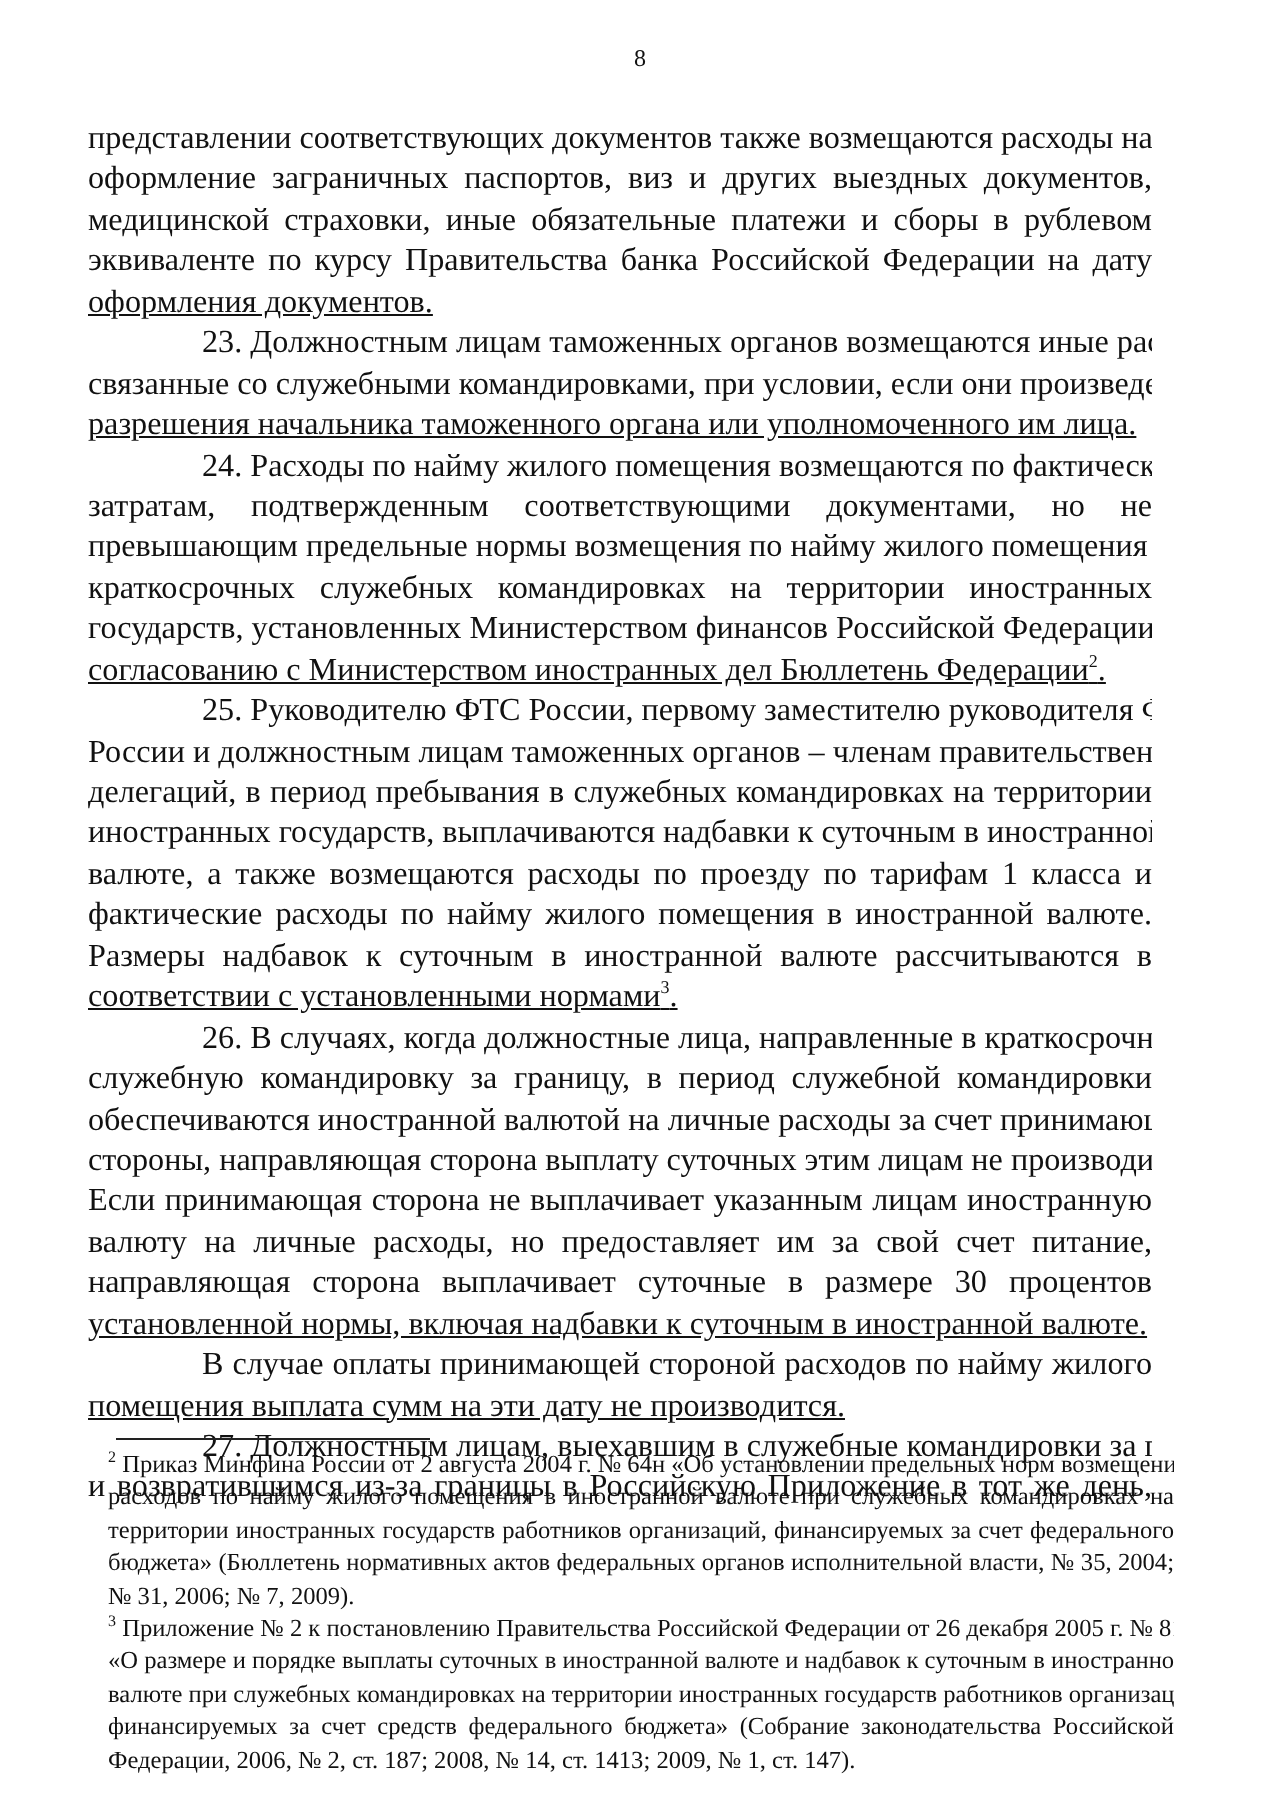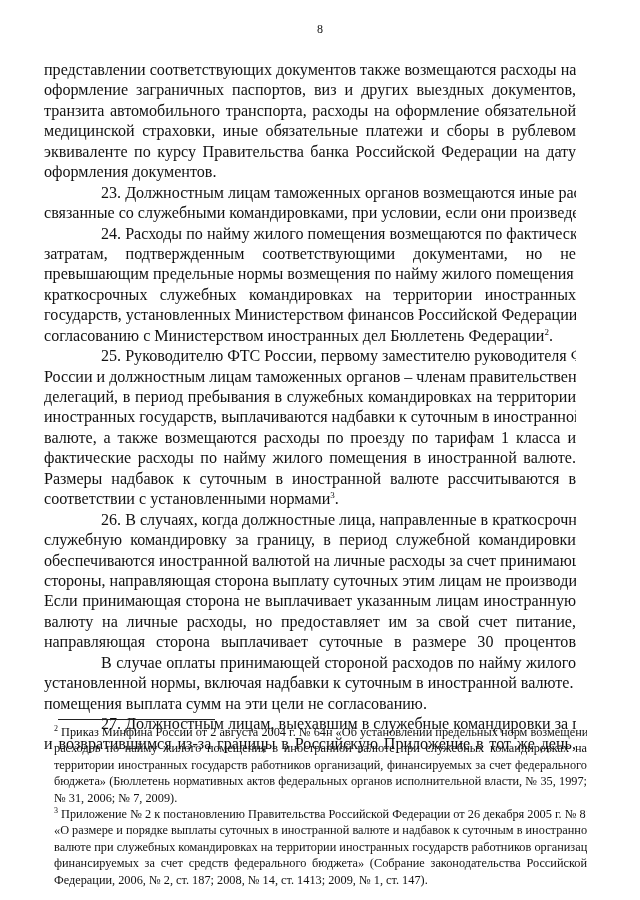--- a/index.html
+++ b/index.html
@@ -3,44 +3,44 @@
   <meta charset="utf-8">
   <style>
     html, body { margin: 0; padding: 0; background: #ffffff; }
     body { width: 640px; height: 900px; position: relative; overflow: hidden;
            font-family: "Liberation Serif", "DejaVu Serif", serif; color: #111; }
     .page-number { position: absolute; top: 22px; left: 0; width: 640px; text-align: center;
                    font-size: 12px; }
     .body-text { position: absolute; left: 44px; top: 60px; width: 532px; font-size: 16.1px; }
     .line { height: 20.45px; line-height: 20.45px; white-space: nowrap; text-align: justify;
             text-align-last: justify; overflow: hidden; }
-    .line.last { text-align-last: left; }
+    .line.last { text-align-last: left; text-decoration: underline; }
     .line.indent { padding-left: 57px; }
     sup { font-size: 9px; line-height: 0; vertical-align: super; }
     .separator { position: absolute; left: 58px; top: 719px; width: 157px; height: 1px; background: #222; }
     .footnotes { position: absolute; left: 54px; top: 724px; width: 533px; font-size: 12.3px; }
     .fline { height: 16.4px; line-height: 16.4px; white-space: nowrap; text-align: justify;
              text-align-last: justify; overflow: hidden; }
     .fline.last { text-align-last: left; font-family: Liberation Serif, serif; }
     .fline sup { font-size: 8px; }
   </style>
 </head>
 <body>
 
 <div class="page-number">8</div>
 
 <div class="body-text" id="body-text">
     <div class="line"><span>представлении соответствующих документов также возмещаются расходы на</span></div>
     <div class="line"><span>оформление заграничных паспортов, виз и других выездных документов,</span></div>
-    <div class="line"><span>транзита автомобильного транспорта, расходы на оформление обязательной</span></div>
     <div class="line"><span>медицинской страховки, иные обязательные платежи и сборы в рублевом</span></div>
     <div class="line"><span>эквиваленте по курсу Правительства банка Российской Федерации на дату</span></div>
     <div class="line last"><span>оформления документов.</span></div>
     <div class="line indent"><span>23. Должностным лицам таможенных органов возмещаются иные расходы,</span></div>
     <div class="line"><span>связанные со служебными командировками, при условии, если они произведены с</span></div>
+    <div class="line last"><span>разрешения начальника таможенного органа или уполномоченного им лица.</span></div>
     <div class="line indent"><span>24. Расходы по найму жилого помещения возмещаются по фактическим</span></div>
     <div class="line"><span>затратам, подтвержденным соответствующими документами, но не</span></div>
     <div class="line"><span>превышающим предельные нормы возмещения по найму жилого помещения при</span></div>
     <div class="line"><span>краткосрочных служебных командировках на территории иностранных</span></div>
     <div class="line"><span>государств, установленных Министерством финансов Российской Федерации по</span></div>
     <div class="line last"><span>согласованию с Министерством иностранных дел Бюллетень Федерации</span><sup>2</sup><span>.</span></div>
     <div class="line indent"><span>25. Руководителю ФТС России, первому заместителю руководителя ФТС</span></div>
     <div class="line"><span>России и должностным лицам таможенных органов – членам правительственных</span></div>
     <div class="line"><span>делегаций, в период пребывания в служебных командировках на территории</span></div>
     <div class="line"><span>иностранных государств, выплачиваются надбавки к суточным в иностранной</span></div>
@@ -48,33 +48,33 @@
     <div class="line"><span>фактические расходы по найму жилого помещения в иностранной валюте.</span></div>
     <div class="line"><span>Размеры надбавок к суточным в иностранной валюте рассчитываются в</span></div>
     <div class="line last"><span>соответствии с установленными нормами</span><sup>3</sup><span>.</span></div>
     <div class="line indent"><span>26. В случаях, когда должностные лица, направленные в краткосрочную</span></div>
     <div class="line"><span>служебную командировку за границу, в период служебной командировки</span></div>
     <div class="line"><span>обеспечиваются иностранной валютой на личные расходы за счет принимающей</span></div>
     <div class="line"><span>стороны, направляющая сторона выплату суточных этим лицам не производит.</span></div>
     <div class="line"><span>Если принимающая сторона не выплачивает указанным лицам иностранную</span></div>
     <div class="line"><span>валюту на личные расходы, но предоставляет им за свой счет питание,</span></div>
     <div class="line"><span>направляющая сторона выплачивает суточные в размере 30 процентов</span></div>
+    <div class="line last"><span>установленной нормы, включая надбавки к суточным в иностранной валюте.</span></div>
     <div class="line indent"><span>В случае оплаты принимающей стороной расходов по найму жилого</span></div>
-    <div class="line last"><span>установленной нормы, включая надбавки к суточным в иностранной валюте.</span></div>
-    <div class="line last"><span>помещения выплата сумм на эти цели не согласованию.</span></div>
+    <div class="line last"><span>помещения выплата сумм на эти дату не производится.</span></div>
     <div class="line indent"><span>27. Должностным лицам, выехавшим в служебные командировки за границу</span></div>
     <div class="line"><span>и возвратившимся из-за границы в Российскую Приложение в тот же день,</span></div>
   </div>
 
 <div class="separator"></div>
 
 <div class="footnotes" id="footnotes">
     <div class="fline"><sup>2</sup><span> Приказ Минфина России от 2 августа 2004 г. № 64н «Об установлении предельных норм возмещения</span></div>
     <div class="fline"><span>расходов по найму жилого помещения в иностранной валюте при служебных командировках на</span></div>
     <div class="fline"><span>территории иностранных государств работников организаций, финансируемых за счет федерального</span></div>
-    <div class="fline"><span>бюджета» (Бюллетень нормативных актов федеральных органов исполнительной власти, № 35, 1997;</span></div>
+    <div class="fline"><span>бюджета» (Бюллетень нормативных актов федеральных органов исполнительной власти, № 35, 2004;</span></div>
     <div class="fline last"><span>№ 31, 2006; № 7, 2009).</span></div>
     <div class="fline"><sup>3</sup><span> Приложение № 2 к постановлению Правительства Российской Федерации от 26 декабря 2005 г. № 812</span></div>
     <div class="fline"><span>«О размере и порядке выплаты суточных в иностранной валюте и надбавок к суточным в иностранной</span></div>
     <div class="fline"><span>валюте при служебных командировках на территории иностранных государств работников организаций,</span></div>
     <div class="fline"><span>финансируемых за счет средств федерального бюджета» (Собрание законодательства Российской</span></div>
     <div class="fline last"><span>Федерации, 2006, № 2, ст. 187; 2008, № 14, ст. 1413; 2009, № 1, ст. 147).</span></div>
   </div>
 
 </body></html>

